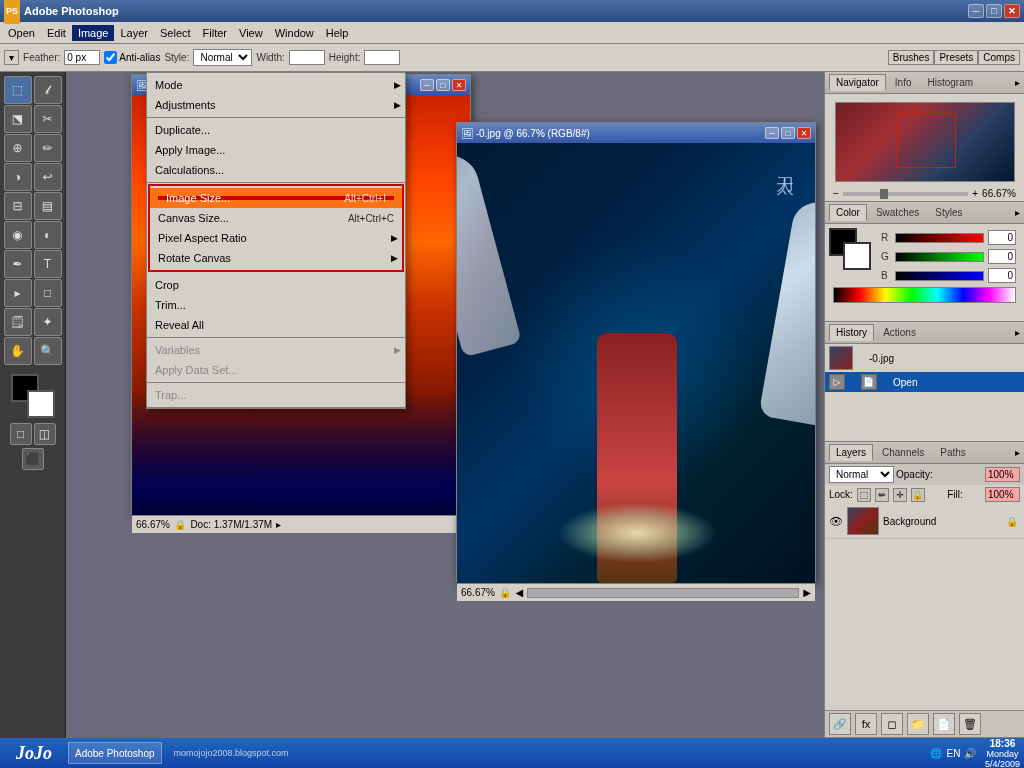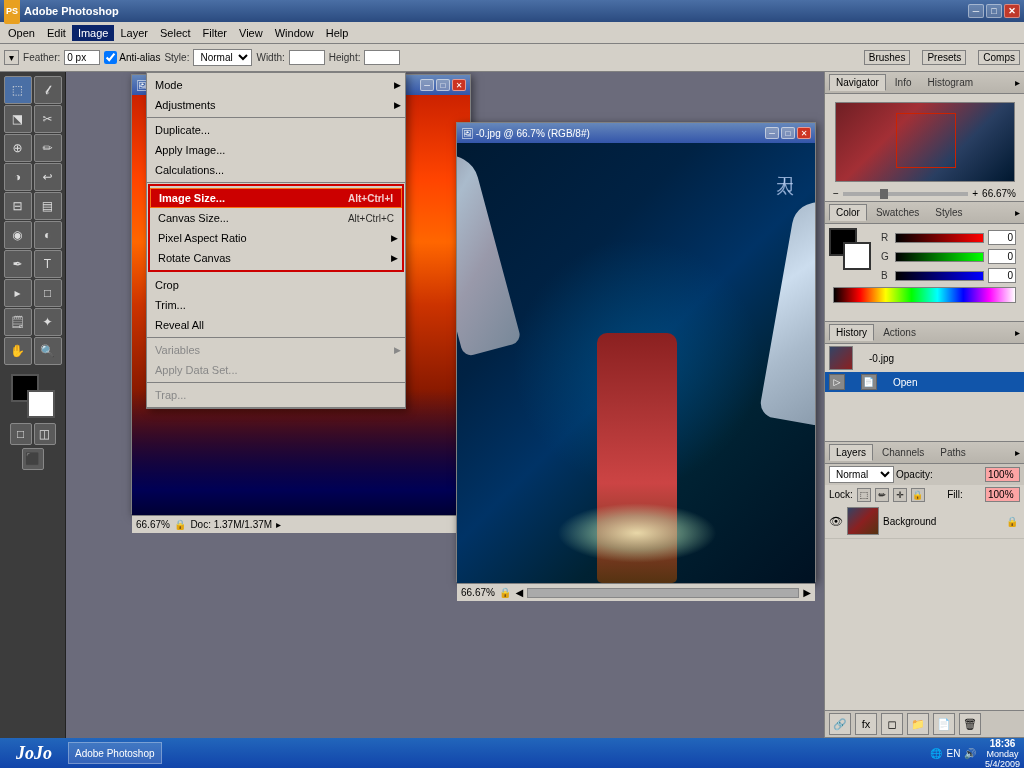--- a/index.html
+++ b/index.html
@@ -301,22 +301,21 @@
       padding: 0 13px 0 8px;
       cursor: pointer;
       font-size: 11px;
       color: #000;
       position: relative;
     }
     .dropdown-item.disabled { color: #888; cursor: default; }
     .dropdown-item.highlighted {
       background: #cc0000;
       color: white;
-      border: 1px solid #f97316;
-      font-weight: bold;
+      border: 8px solid #f97316;
     }
     .dropdown-item .shortcut {
       position: absolute;
       right: 8px;
       font-size: 10px;
       opacity: 0.8;
     }
     .submenu-indicator::after {
       content: '▶';
       position: absolute;
@@ -671,21 +670,21 @@
     <input type="checkbox" checked="" style=""> Anti-alias
   </label>
   <span class="options-label">Style:</span>
   <select class="options-select">
     <option>Normal</option>
   </select>
   <span class="options-label">Width:</span>
   <input class="options-input" value="" style="">
   <span class="options-label">Height:</span>
   <input class="options-input" value="" style="">
-  <div style="margin-left:auto; display:flex; gap:12px;">
+  <div style="margin-left:auto; display:flex; gap:0;">
     <div class="options-btn">Brushes</div>
     <div class="options-btn">Presets</div>
     <div class="options-btn">Comps</div>
   </div>
 </div>
 
 <div id="main-layout">
 
   <div id="left-toolbar">
     <div class="tool-row">
@@ -975,20 +974,23 @@
   </div>
 </div>
 
 <div id="taskbar">
   <div id="start-area">
     <div class="taskbar-logo">
       <span style="font-style:italic; font-family:cursive; font-size:18px; color:white;">JoJo</span>
     </div>
     <div class="taskbar-btn">Adobe Photoshop</div>
   </div>
+  <div style="flex:1; padding-left:8px;">
+    <div class="taskbar-url">momojojo2008.blogspot.com</div>
+  </div>
   <div id="taskbar-right">
     <div class="sys-icons">
       <span>🌐</span>
       <span>EN</span>
       <span>🔊</span>
     </div>
     <div class="clock-area">
       <div style="font-weight:bold;">18:36</div>
       <div style="font-size:9px;">Monday</div>
       <div style="font-size:9px;">5/4/2009</div>

